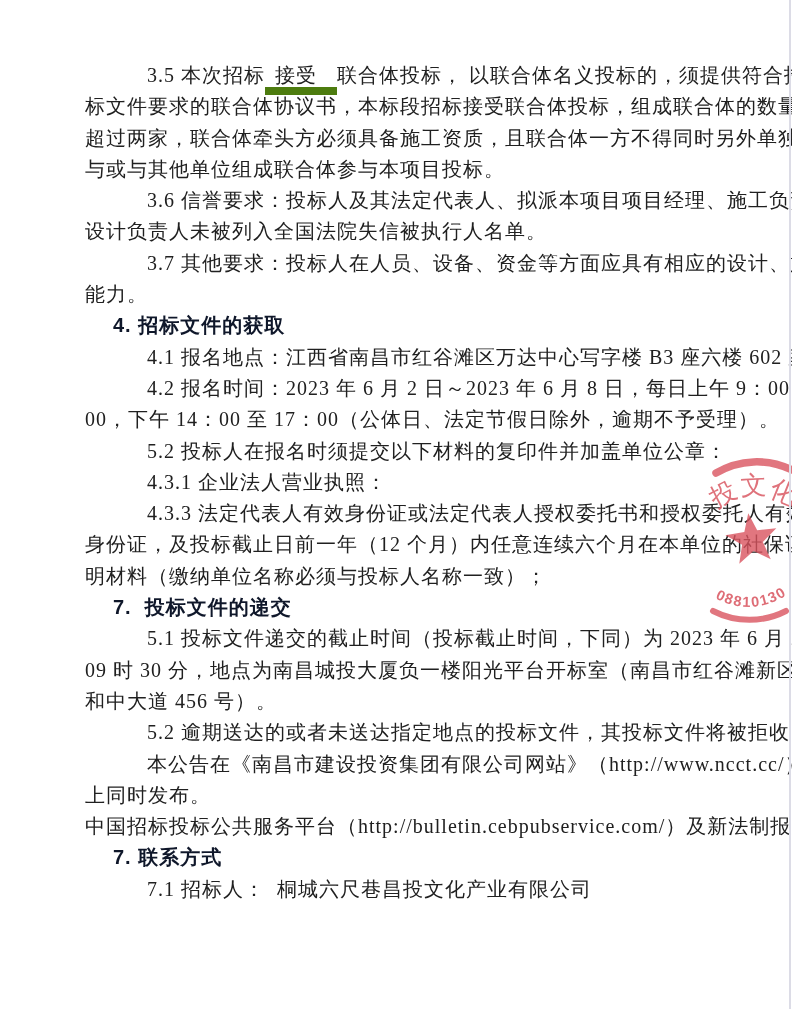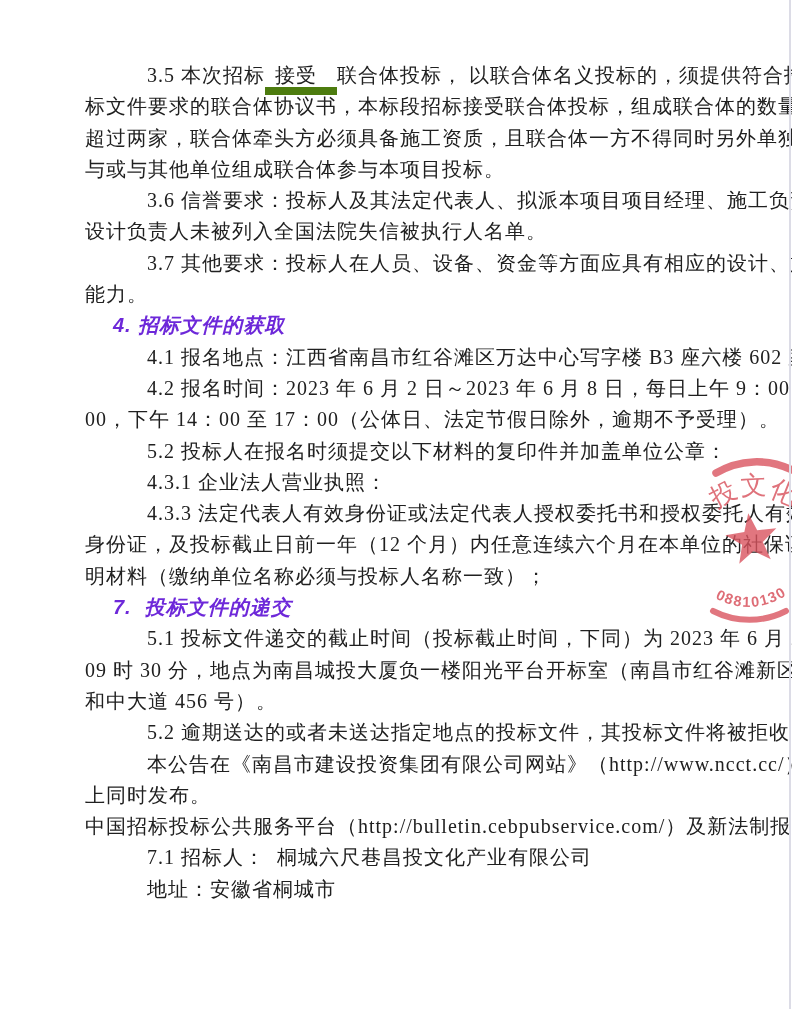--- a/index.html
+++ b/index.html
@@ -24,23 +24,22 @@
     line-height:31.3px;
     height:31.3px;
     letter-spacing:1px;
     white-space:pre;
     overflow:visible;
   }
   .indent { padding-left:62px; }
   .heading {
     font-family:"Liberation Sans","DejaVu Sans",sans-serif;
     font-weight:700;
-    color:#6d28d9;
+    color:#0f172a;
     padding-left:28px;
-    font-style:italic;
   }
   .u {
     border-bottom:8px solid #4d7c0f;
     padding:0 20px 1px 10px;
   }
   .stamp { position:absolute; left:650px; top:430px; }
   .stamp text { font-family:"Liberation Serif","DejaVu Serif",serif; }
   .stamp .serial-text { font-family:"Liberation Sans","DejaVu Sans",sans-serif; font-weight:700; }
 </style>
 </head>
@@ -68,22 +67,22 @@
     <div class="line">身份证，及投标截止日前一年（12 个月）内任意连续六个月在本单位的社保证</div>
     <div class="line">明材料（缴纳单位名称必须与投标人名称一致）；</div>
     <div class="line heading">7.  投标文件的递交</div>
     <div class="line indent">5.1 投标文件递交的截止时间（投标截止时间，下同）为 2023 年 6 月 26 日</div>
     <div class="line">09 时 30 分，地点为南昌城投大厦负一楼阳光平台开标室（南昌市红谷滩新区丰</div>
     <div class="line">和中大道 456 号）。</div>
     <div class="line indent">5.2 逾期送达的或者未送达指定地点的投标文件，其投标文件将被拒收。</div>
     <div class="line indent">本公告在《南昌市建设投资集团有限公司网站》（http://www.ncct.cc/）、</div>
     <div class="line">上同时发布。</div>
     <div class="line">中国招标投标公共服务平台（http://bulletin.cebpubservice.com/）及新法制报</div>
+    <div class="line heading">7. 联系方式</div>
     <div class="line indent">7.1 招标人：  桐城六尺巷昌投文化产业有限公司</div>
-    <div class="line indent">地址：安徽省桐城市</div>
   </div>
 
   <svg class="stamp" width="170" height="230" viewBox="650 430 170 230" aria-hidden="true">
     <g stroke="#d9545f" fill="none" opacity="0.8">
       <path d="M 716 473 A 80 80 0 0 1 792 470" stroke-width="7.5" stroke-linecap="round"></path>
       <path d="M 713 611 A 80 80 0 0 0 786 611" stroke-width="6" stroke-linecap="round"></path>
     </g>
     <g fill="#d9545f" opacity="0.82">
       <text font-size="26" text-anchor="middle" transform="translate(727,502) rotate(-27)">投</text>
       <text font-size="26" text-anchor="middle" transform="translate(754,494) rotate(-3)">文</text>

